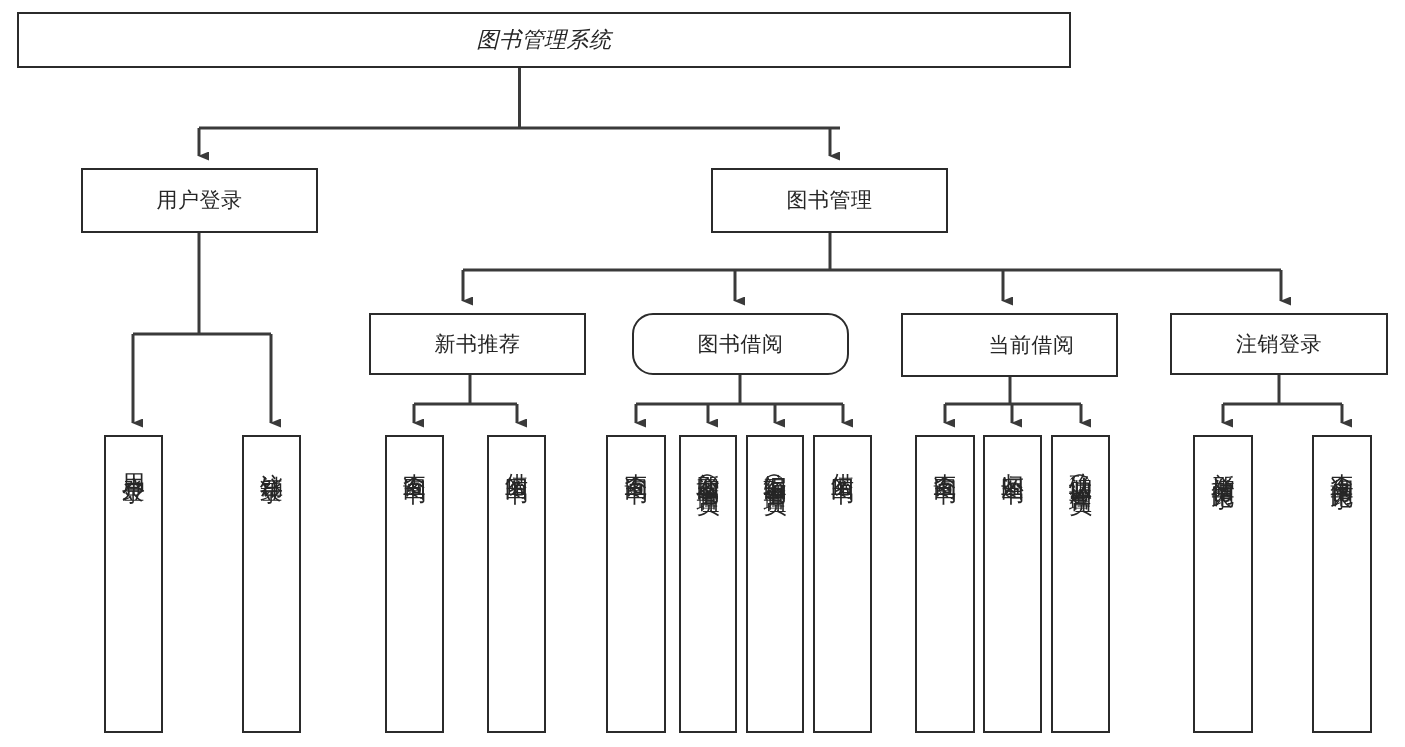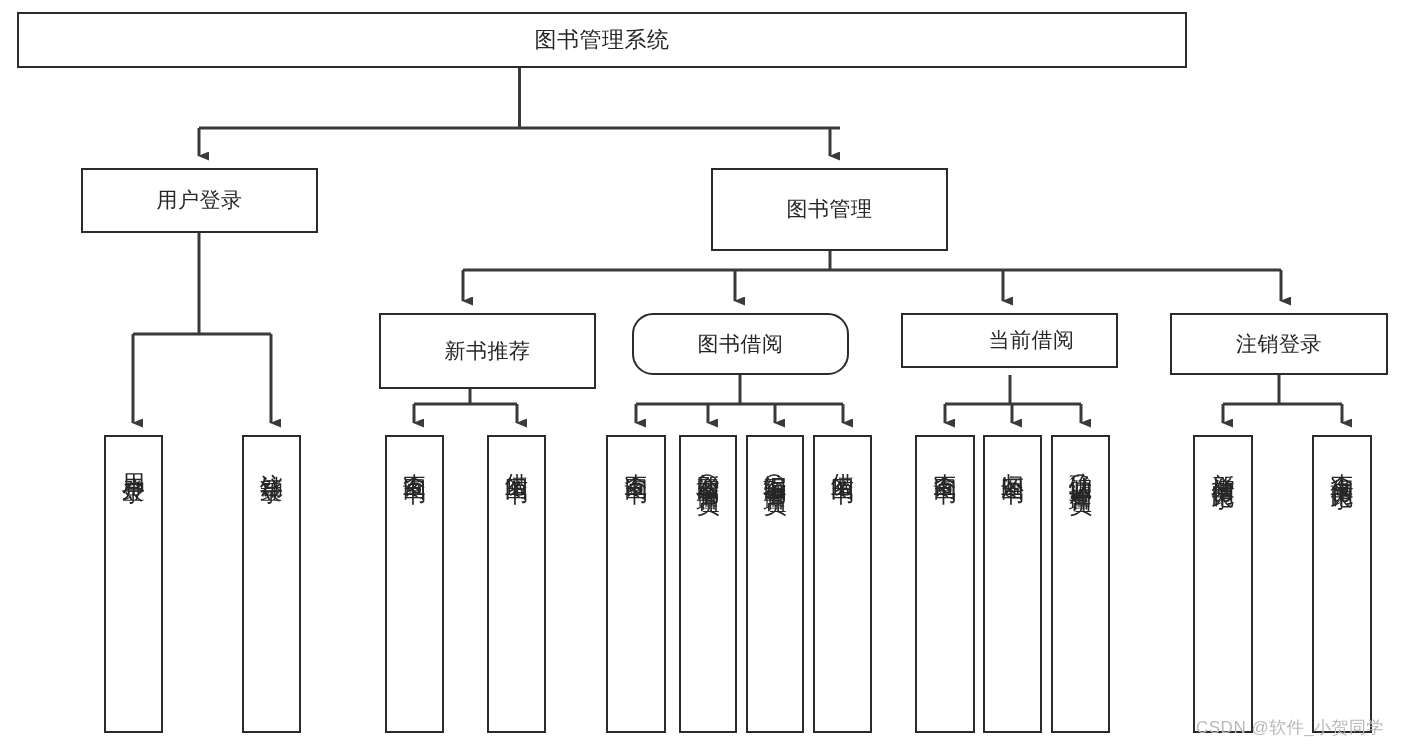--- a/index.html
+++ b/index.html
@@ -116,36 +116,36 @@
       <path d="M1081,404 L1081,423" marker-end="url(#arrowhead)"></path>
 
       <path d="M1279,375 L1279,404"></path>
       <path d="M1223,404 L1342,404"></path>
       <path d="M1223,404 L1223,423" marker-end="url(#arrowhead)"></path>
       <path d="M1342,404 L1342,423" marker-end="url(#arrowhead)"></path>
     </g>
   </svg>
 
   <div id="node-layer">
-      <div class="node root horizontal" style="left: 17px; top: 12px; width: 1170px; height: 56px;">
+      <div class="node root horizontal" style="left: 17px; top: 12px; width: 1054px; height: 56px; font-style: italic;">
         <span class="node-label">图书管理系统</span>
       </div>
       <div class="node horizontal" style="left: 81px; top: 168px; width: 237px; height: 65px;">
         <span class="node-label">用户登录</span>
       </div>
-      <div class="node horizontal" style="left: 711px; top: 168px; width: 237px; height: 83px;">
+      <div class="node horizontal" style="left: 711px; top: 168px; width: 237px; height: 65px;">
         <span class="node-label">图书管理</span>
       </div>
-      <div class="node horizontal" style="left: 379px; top: 313px; width: 217px; height: 76px;">
+      <div class="node horizontal" style="left: 369px; top: 313px; width: 217px; height: 62px;">
         <span class="node-label">新书推荐</span>
       </div>
       <div class="node horizontal" style="left: 632px; top: 313px; width: 217px; height: 62px; border-radius: 21px;">
         <span class="node-label">图书借阅</span>
       </div>
-      <div class="node horizontal" style="left: 901px; top: 313px; width: 217px; height: 55px; padding-left: 44px;">
+      <div class="node horizontal" style="left: 901px; top: 313px; width: 217px; height: 64px; padding-left: 44px;">
         <span class="node-label">当前借阅</span>
       </div>
       <div class="node horizontal" style="left: 1170px; top: 313px; width: 218px; height: 62px;">
         <span class="node-label">注销登录</span>
       </div>
       <div class="node vertical" style="left: 104px; top: 435px; width: 59px; height: 298px;">
         <span class="node-label">用户登录</span>
       </div>
       <div class="node vertical" style="left: 242px; top: 435px; width: 59px; height: 298px;">
         <span class="node-label">注销登录</span>
@@ -178,15 +178,14 @@
         <span class="node-label">确认归还（管理员）</span>
       </div>
       <div class="node vertical" style="left: 1193px; top: 435px; width: 60px; height: 298px;">
         <span class="node-label">新增借阅记录</span>
       </div>
       <div class="node vertical" style="left: 1312px; top: 435px; width: 60px; height: 298px;">
         <span class="node-label">查询借阅记录</span>
       </div>
     </div>
 
-  <div class="watermark" style="left: 1196px; top: 716px;">CSDN @软件_小贺同学</div>
 
 </div>
 
 </body></html>

